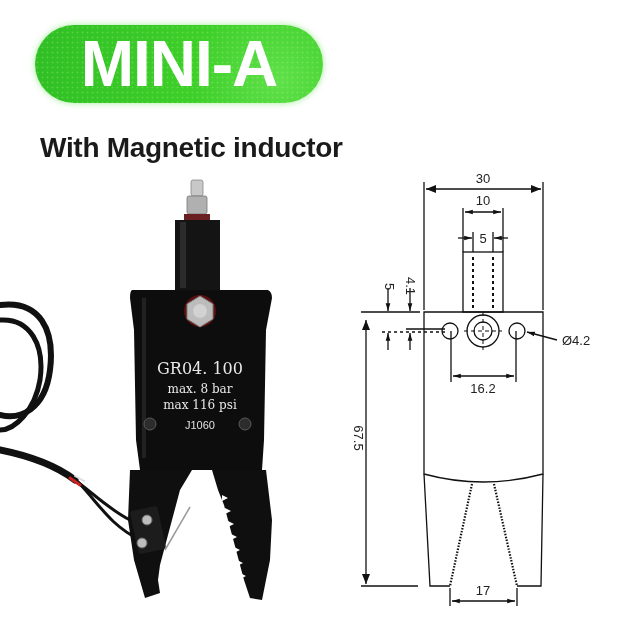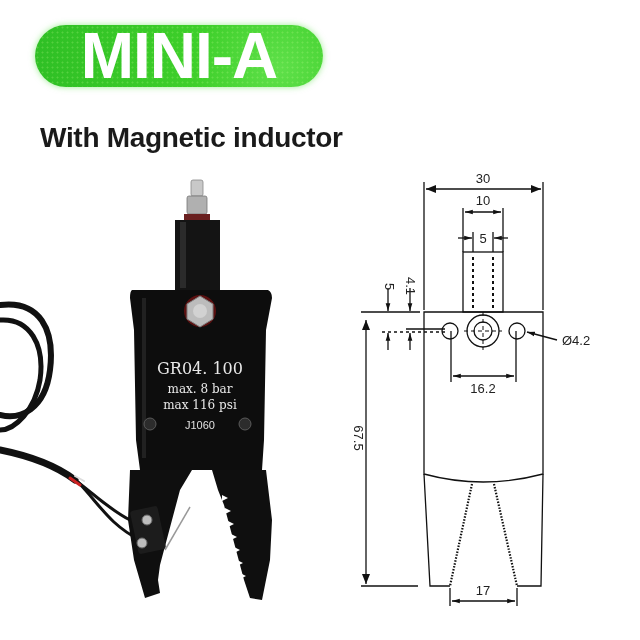--- a/index.html
+++ b/index.html
@@ -1,35 +1,35 @@
 <!DOCTYPE html>
 <html><head>
 <meta charset="utf-8">
 <style>
   html, body { margin: 0; padding: 0; background: #ffffff; }
   body { width: 640px; height: 640px; position: relative; overflow: hidden; font-family: "Liberation Sans", sans-serif; }
   .pill {
-    position: absolute; left: 35px; top: 25px; width: 288px; height: 62px;
+    position: absolute; left: 35px; top: 25px; width: 288px; height: 78px;
     border-radius: 43px;
     background: radial-gradient(circle at 85% 70%, #5fe04a 0%, #3ecf2a 35%, #2fbf25 100%);
     box-shadow: 0 0 6px rgba(80,220,60,0.55);
     display: flex; align-items: center; justify-content: center;
     overflow: hidden;
   }
   .pill::after {
     content: ""; position: absolute; inset: 0; border-radius: 43px;
     background-image: radial-gradient(rgba(200,255,150,0.45) 0.8px, transparent 1.2px);
     background-size: 5px 5px; opacity: 0.55;
   }
   .pill-title {
     position: relative; z-index: 1; color: #ffffff; font-weight: bold;
     font-size: 64px; letter-spacing: -1px; line-height: 1;
   }
   .subtitle {
-    position: absolute; left: 40px; top: 122px; font-size: 28px; font-weight: bold;
+    position: absolute; left: 40px; top: 132px; font-size: 28px; font-weight: bold;
     color: #1a1a1a; letter-spacing: -0.3px;
   }
   svg { position: absolute; left: 0; top: 0; }
   .photo-text { font-family: "DejaVu Serif", serif; fill: #e8e8e8; }
   .dim-text { font-family: "Liberation Sans", sans-serif; font-size: 13px; fill: #222; }
 </style>
 </head>
 <body>
 
 <div class="pill">

